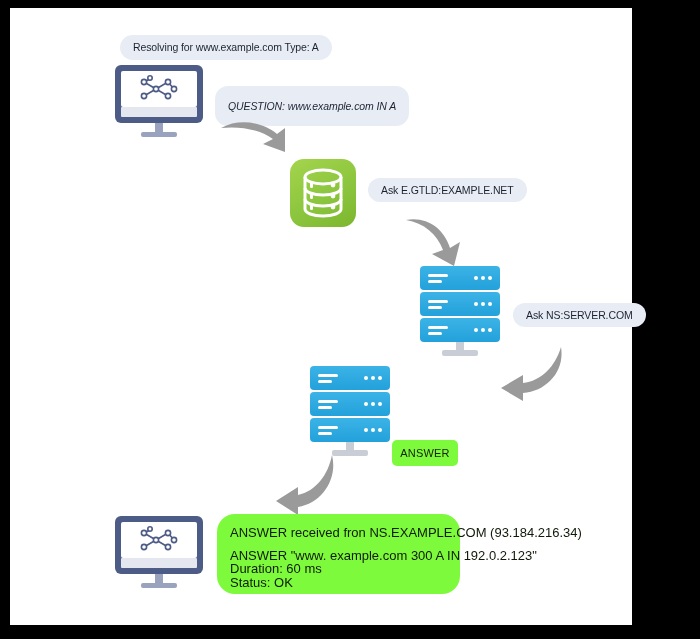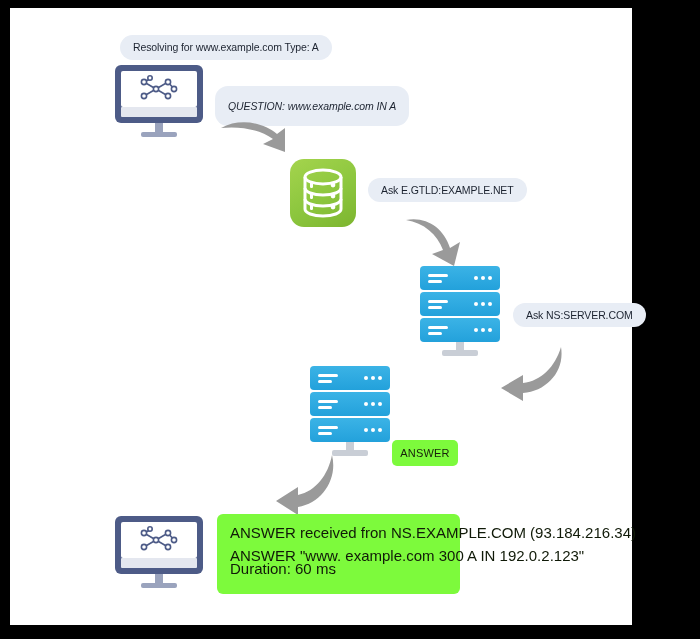--- a/index.html
+++ b/index.html
@@ -80,22 +80,22 @@
     position:absolute;
     background:#7dfa3c; border-radius:5px;
     color:#17210b; font-size:11px;
     display:flex; align-items:center; justify-content:center;
     letter-spacing:0.2px;
   }
 
   
   .answer-box {
     position:absolute;
-    background:#7dfa3c; border-radius:6px;
-    color:#101a08; font-size:15px; line-height:13.5px;
+    background:#7dfa3c; border-radius:18px;
+    color:#101a08; font-size:13px; line-height:13.5px;
     padding:12px 13px;
   }
   .answer-box .ln { white-space:nowrap; }
   .answer-box .gap { height:9px; }
 
   
   .arrow { position:absolute; }
 </style>
 </head>
 <body>
@@ -265,15 +265,16 @@
     </div>
     <div class="mon-neck"></div>
     <div class="mon-foot"></div>
   </div>
 
   <div class="answer-box" style="left:207px; top:506px; width:243px; height:80px;">
     <div class="ln">ANSWER received fron NS.EXAMPLE.COM (93.184.216.34)</div>
     <div class="gap"></div>
     <div class="ln">ANSWER "www. example.com 300 A IN 192.0.2.123"</div>
     <div class="ln">Duration: 60 ms</div>
+    <div class="ln">Status: OK</div>
   </div>
 
 </div>
 
 </body></html>

